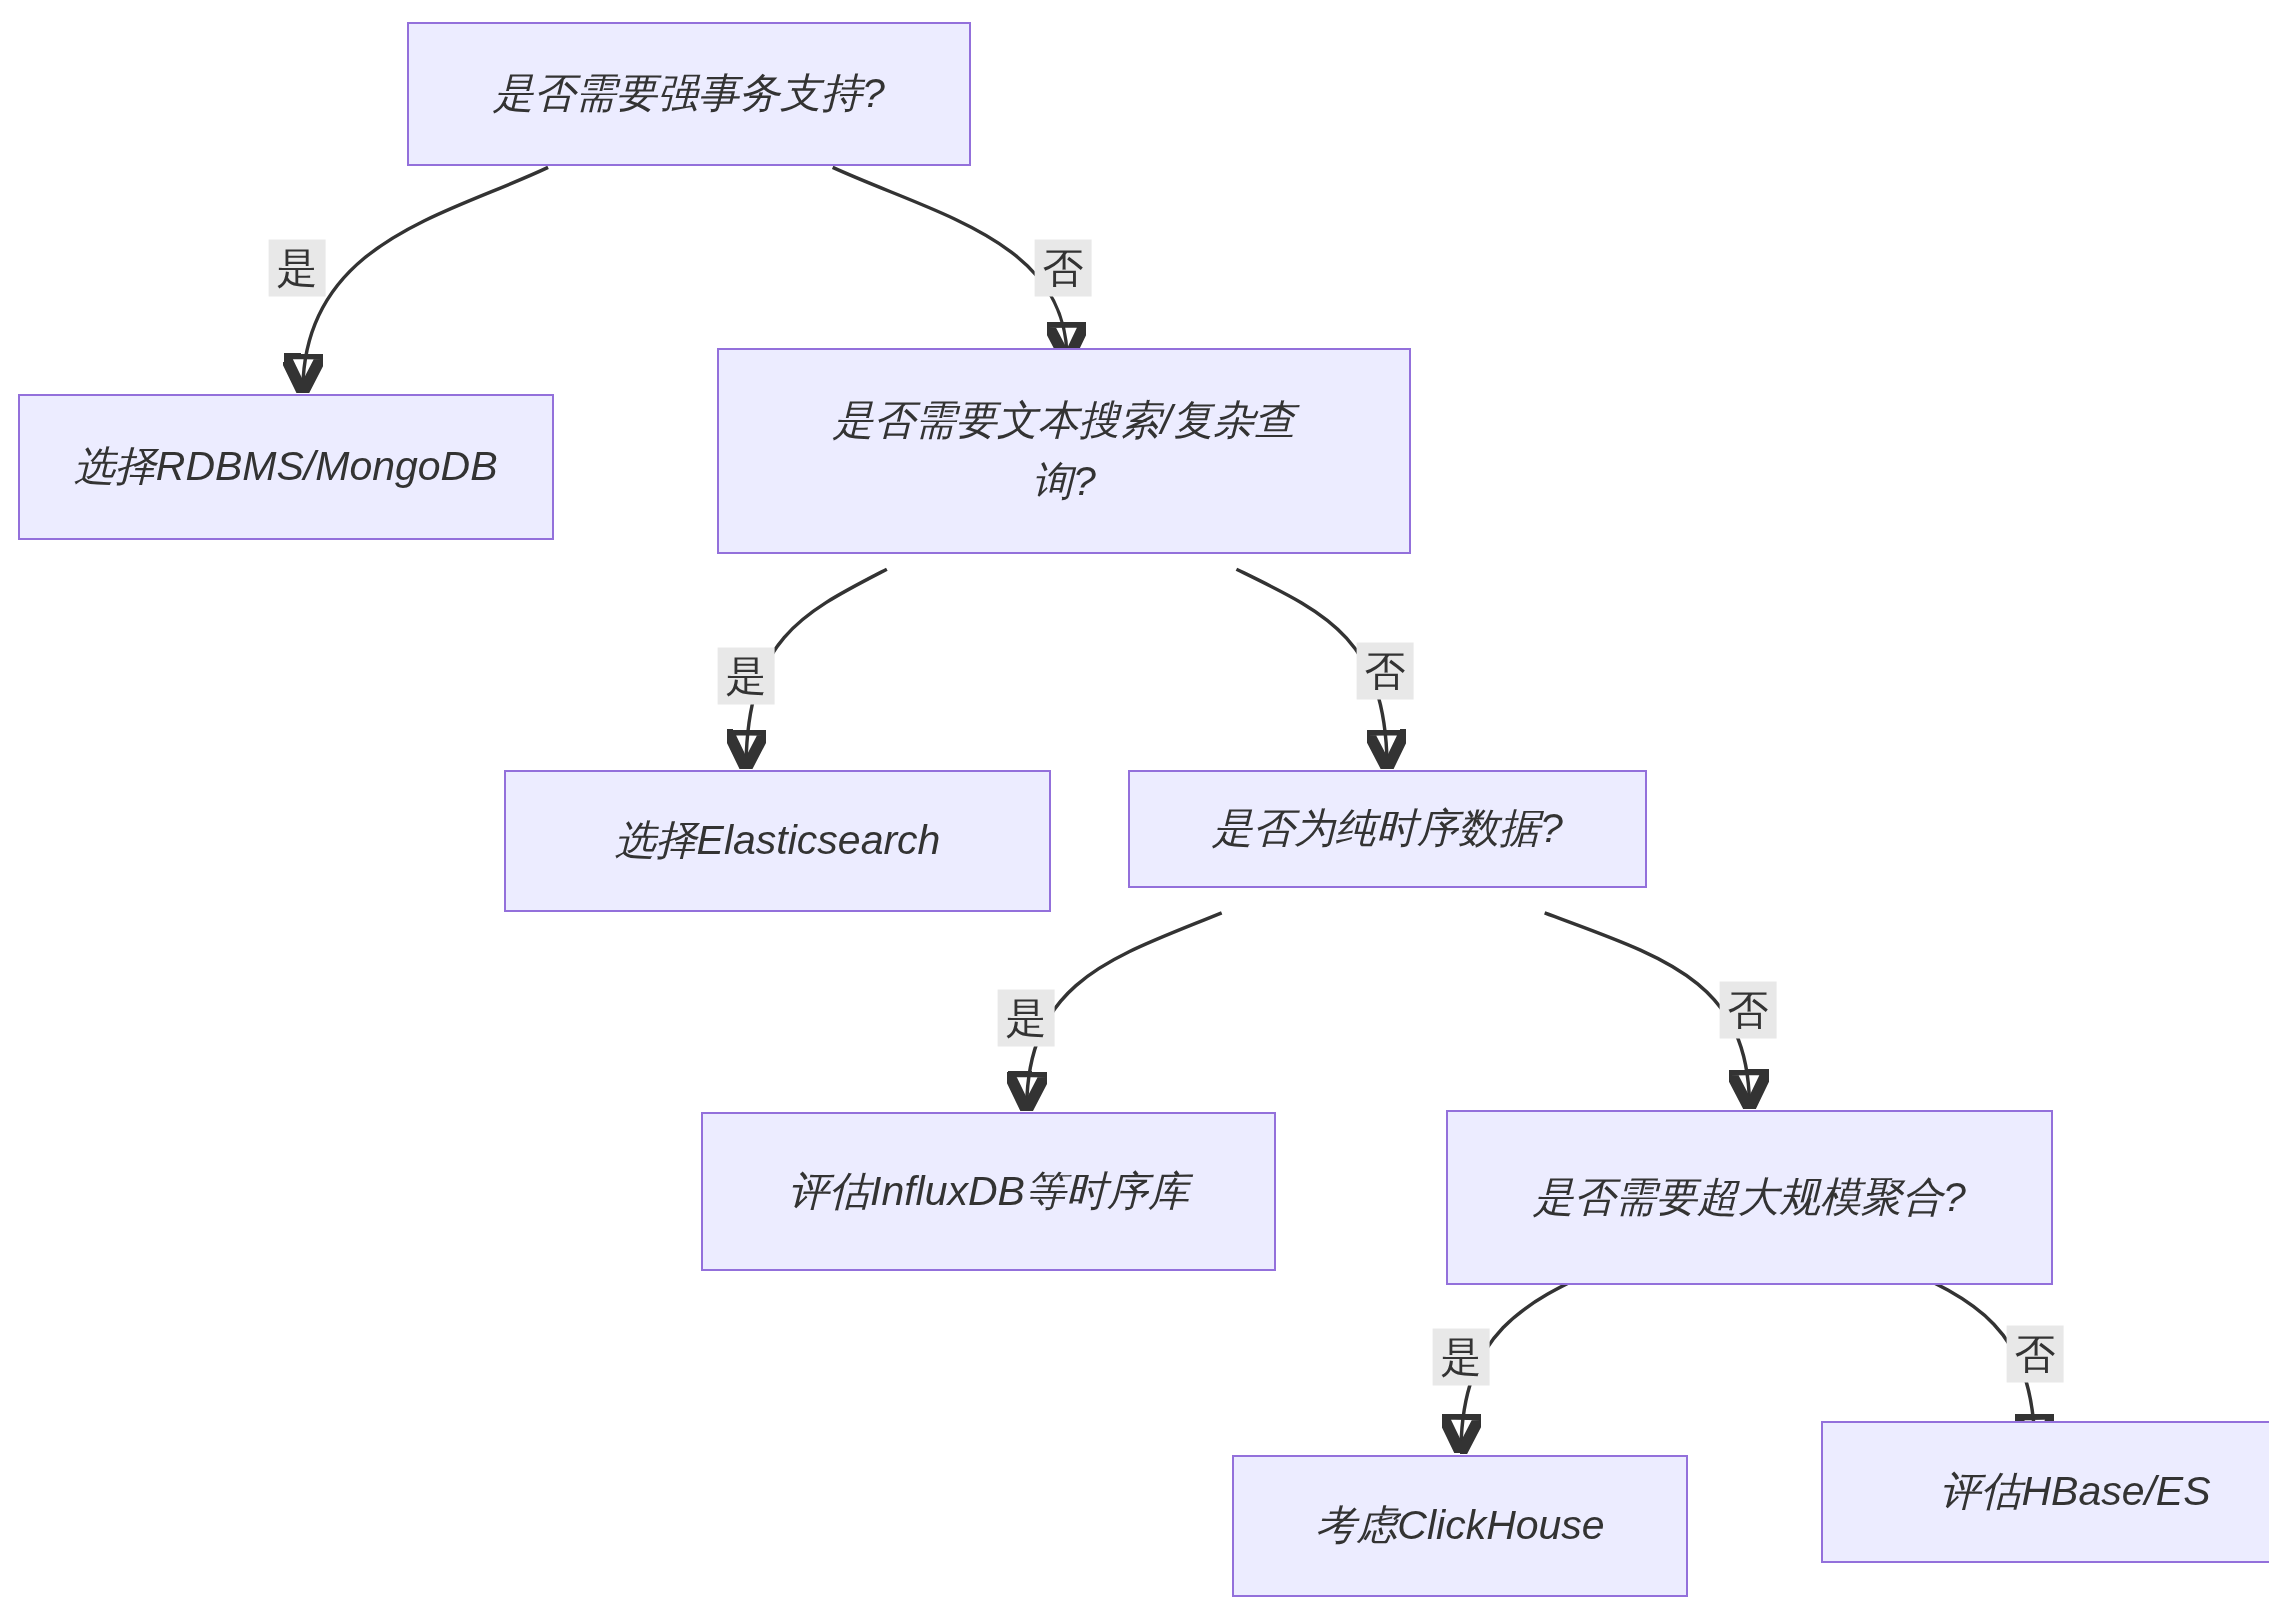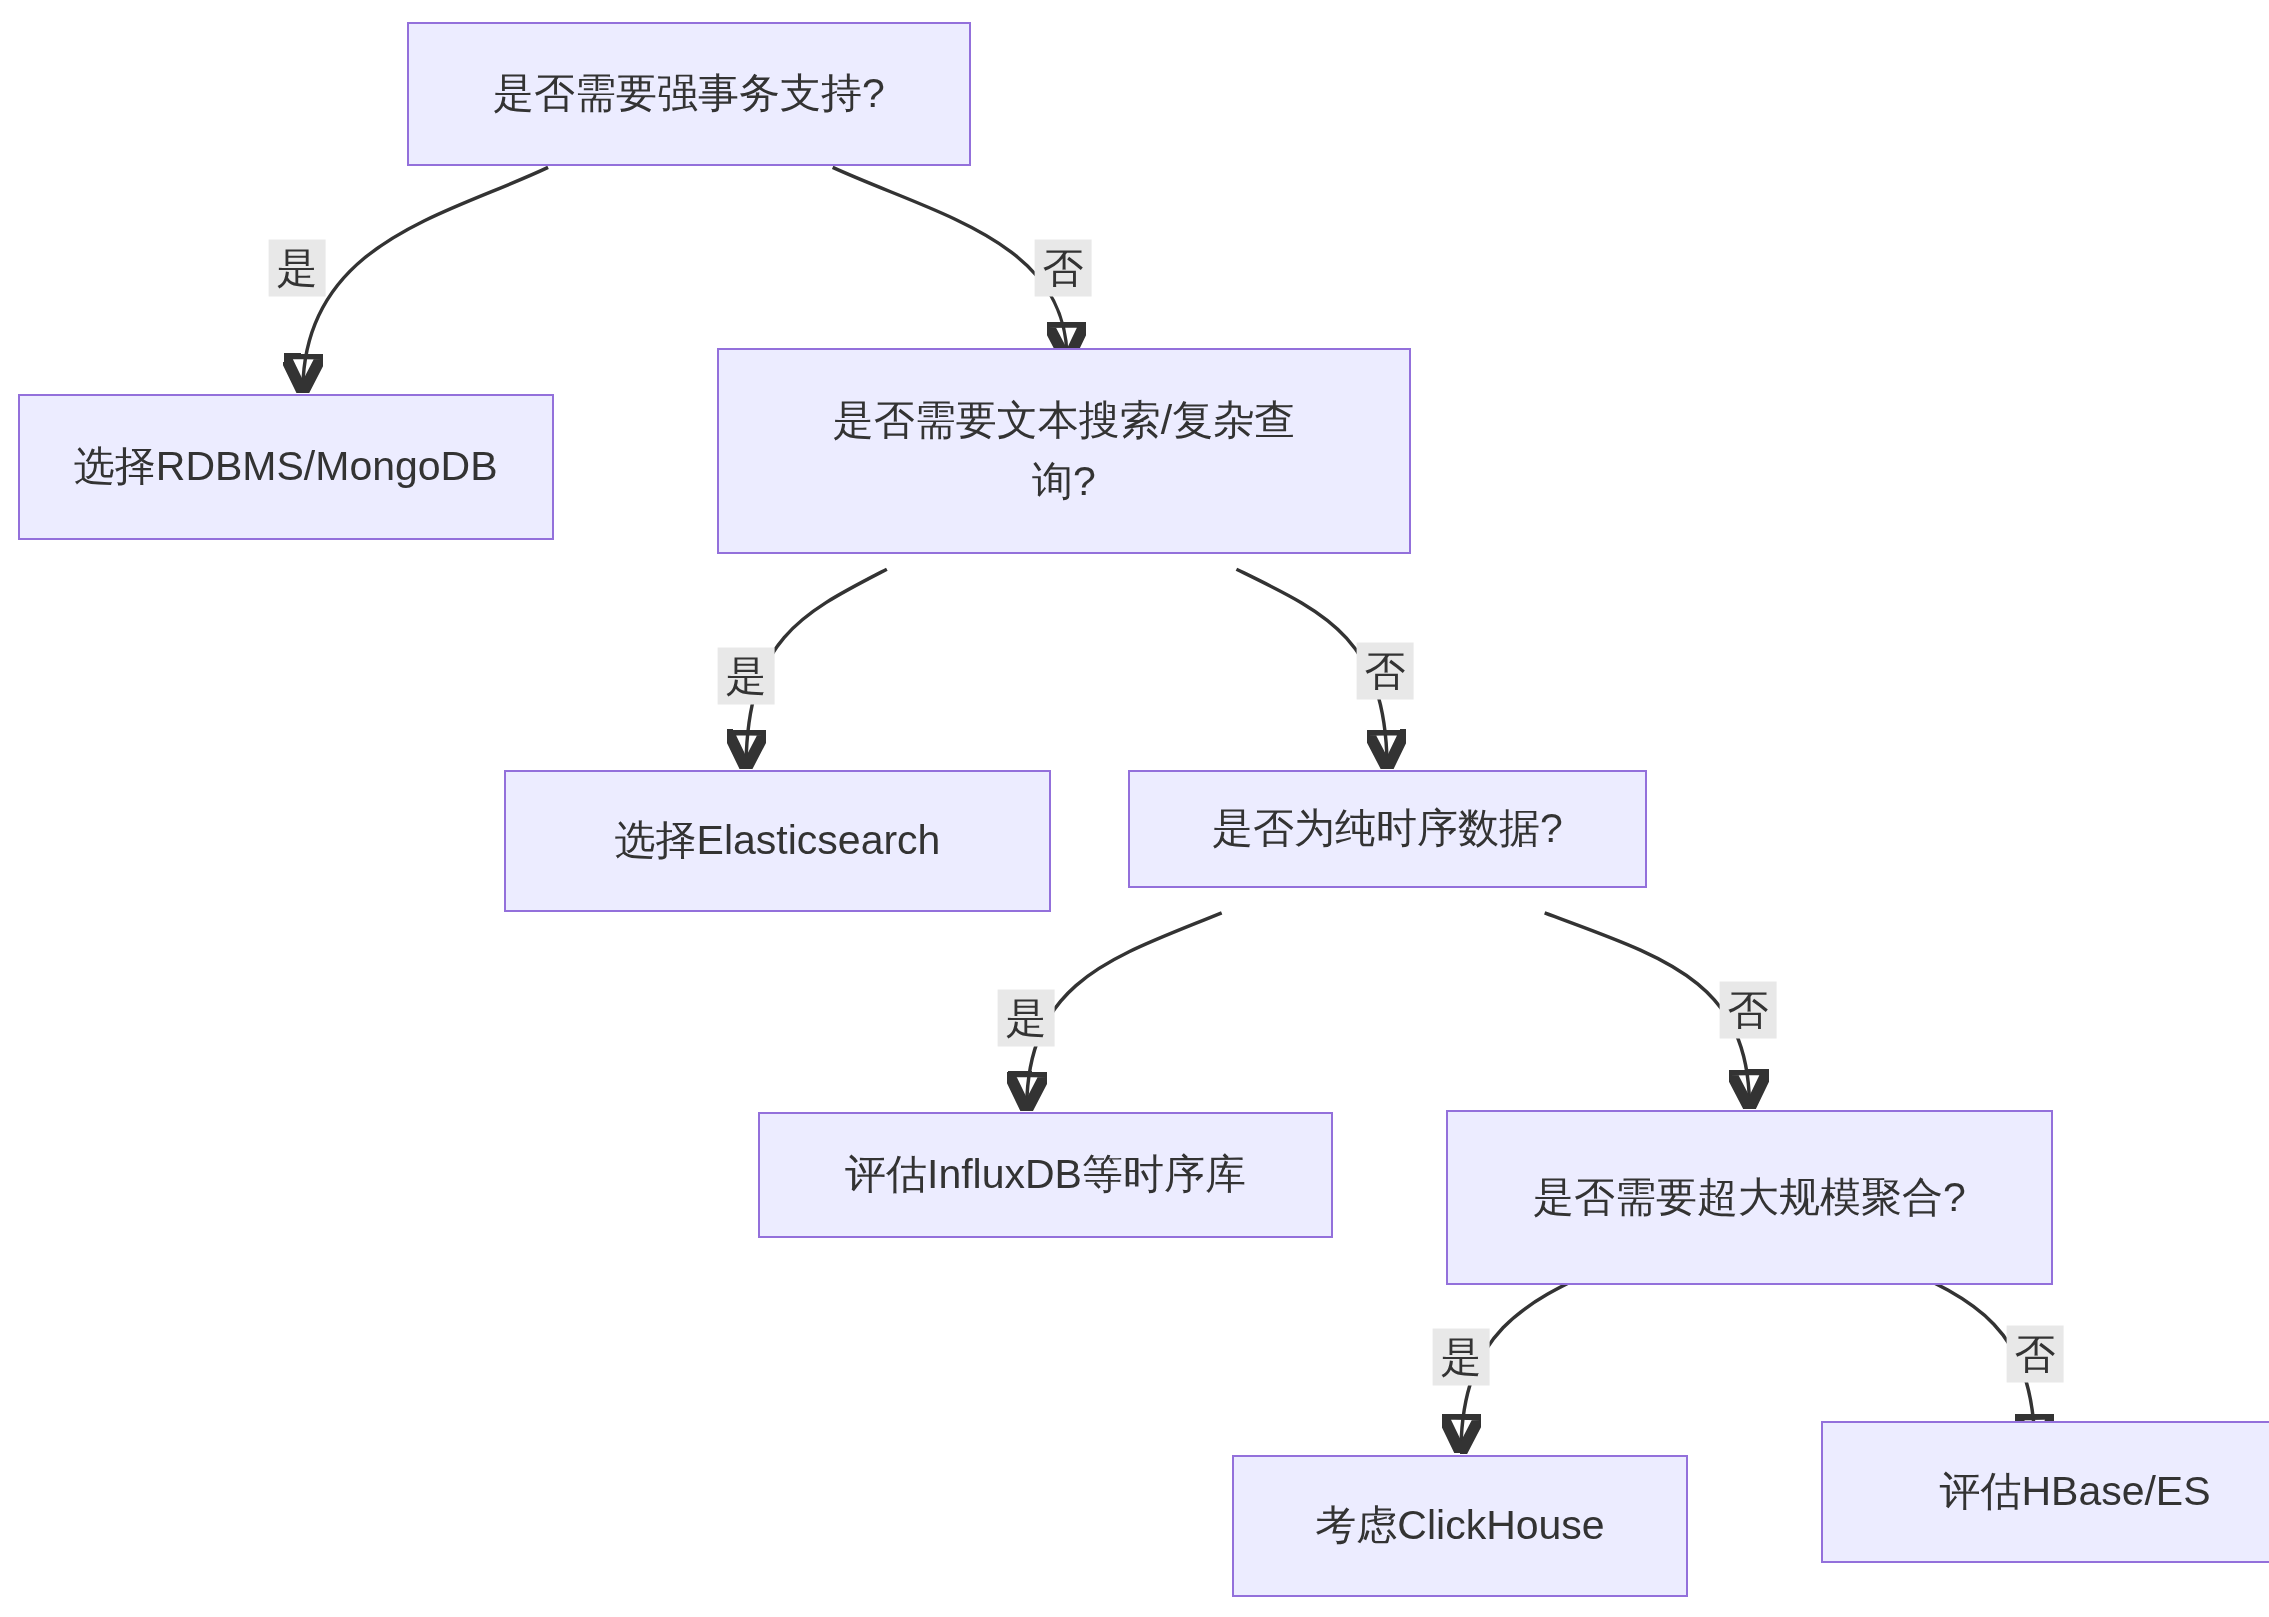--- a/index.html
+++ b/index.html
@@ -6,21 +6,21 @@
   body{width:2270px;height:1617px;font-family:"Liberation Sans",sans-serif;}
   .canvas{position:absolute;left:0;top:0;width:2270px;height:1617px;background:#ffffff;}
   .edges-svg{position:absolute;left:0;top:0;width:2270px;height:1617px;}
   .edges-svg path{fill:none;stroke:#333333;stroke-width:3.5px;}
   .node{
     position:absolute;
     background:#ECECFF;
     border:2.5px solid #9370DB;
     box-sizing:border-box;
     display:flex;align-items:center;justify-content:center;
-    color:#333333;font-size:41px;line-height:1.5;text-align:center;
+    color:#333333;font-size:41px;line-height:1.5;text-align:center;font-style:italic;
   }
   .node-label{white-space:nowrap;}
   .node-label.wrap{white-space:normal;max-width:522px;}
   .edge-label{
     position:absolute;transform:translate(-50%,-50%);
     background:#e8e8e8;color:#333333;font-size:41px;line-height:1.2;
     padding:3.9px 7.9px;text-align:center;
   }
 </style>
 </head>
@@ -57,21 +57,21 @@
   </div>
 
   <div class="node" style="left:504px;top:770px;width:547px;height:142px">
     <span class="node-label">选择Elasticsearch</span>
   </div>
 
   <div class="node" style="left:1128px;top:770px;width:519px;height:118px">
     <span class="node-label">是否为纯时序数据?</span>
   </div>
 
-  <div class="node" style="left:758px;top:1112px;width:575px;height:126px">
+  <div class="node" style="left:701px;top:1112px;width:575px;height:159px">
     <span class="node-label">评估InfluxDB等时序库</span>
   </div>
 
   <div class="node" style="left:1446px;top:1110px;width:607px;height:175px">
     <span class="node-label">是否需要超大规模聚合?</span>
   </div>
 
   <div class="node" style="left:1232px;top:1455px;width:456px;height:142px">
     <span class="node-label">考虑ClickHouse</span>
   </div>

